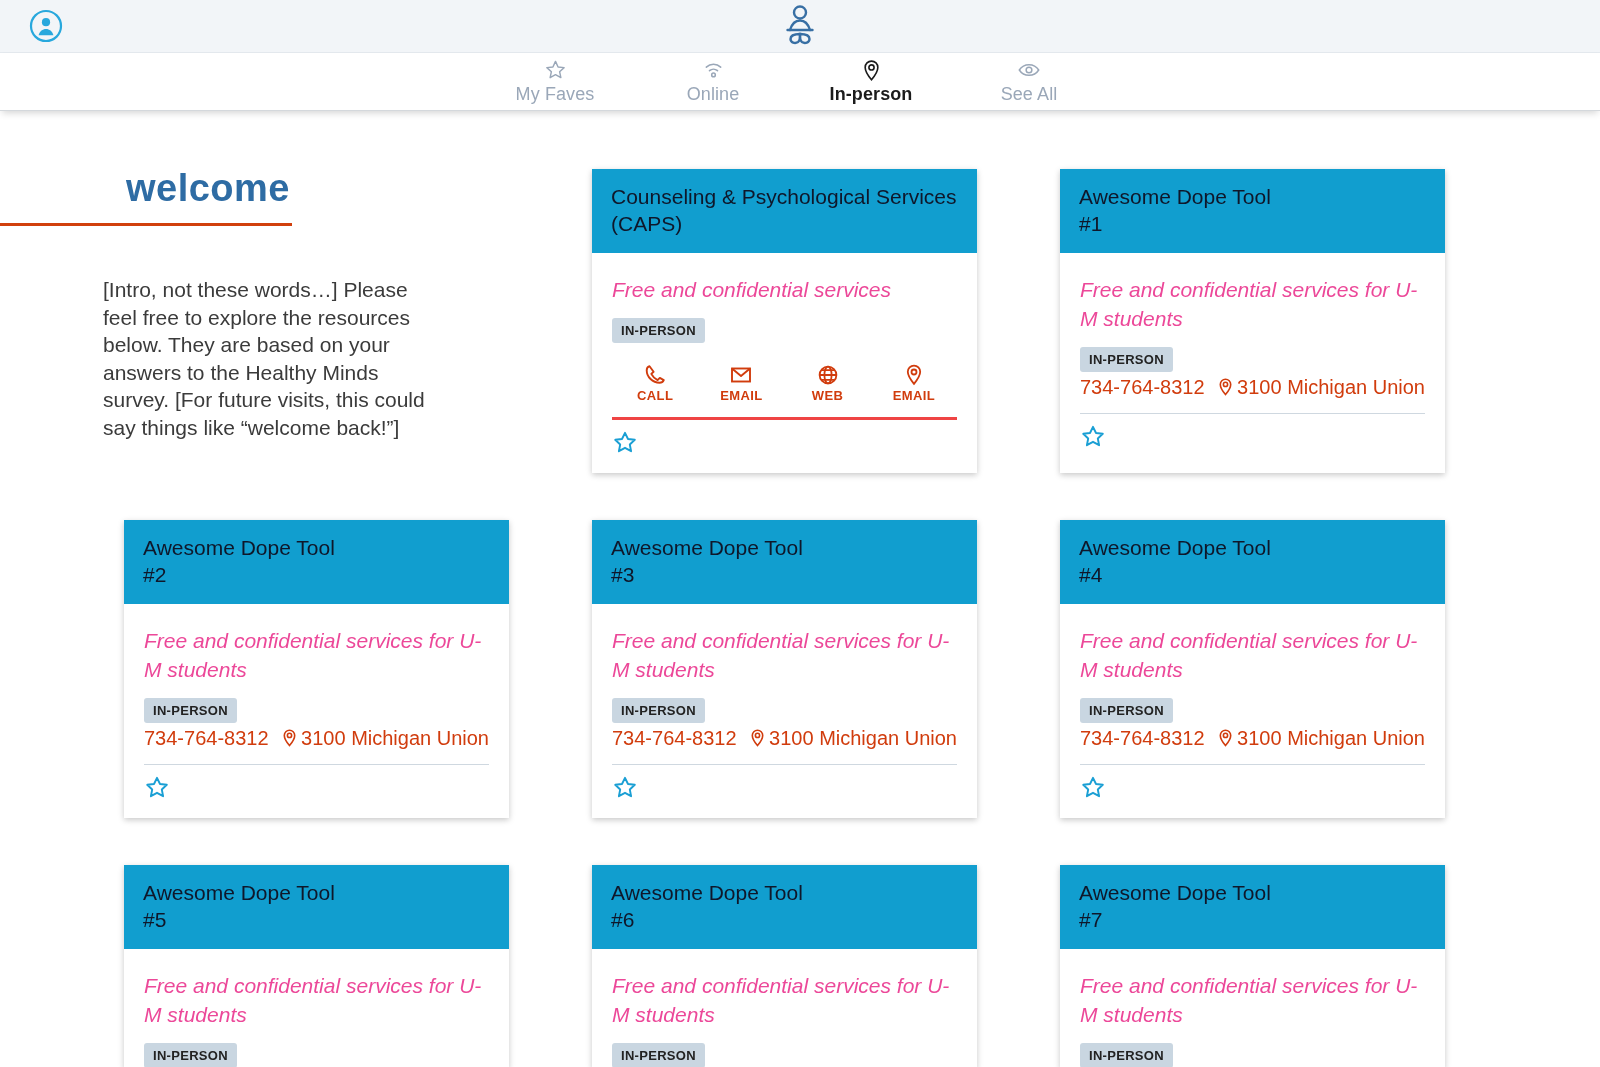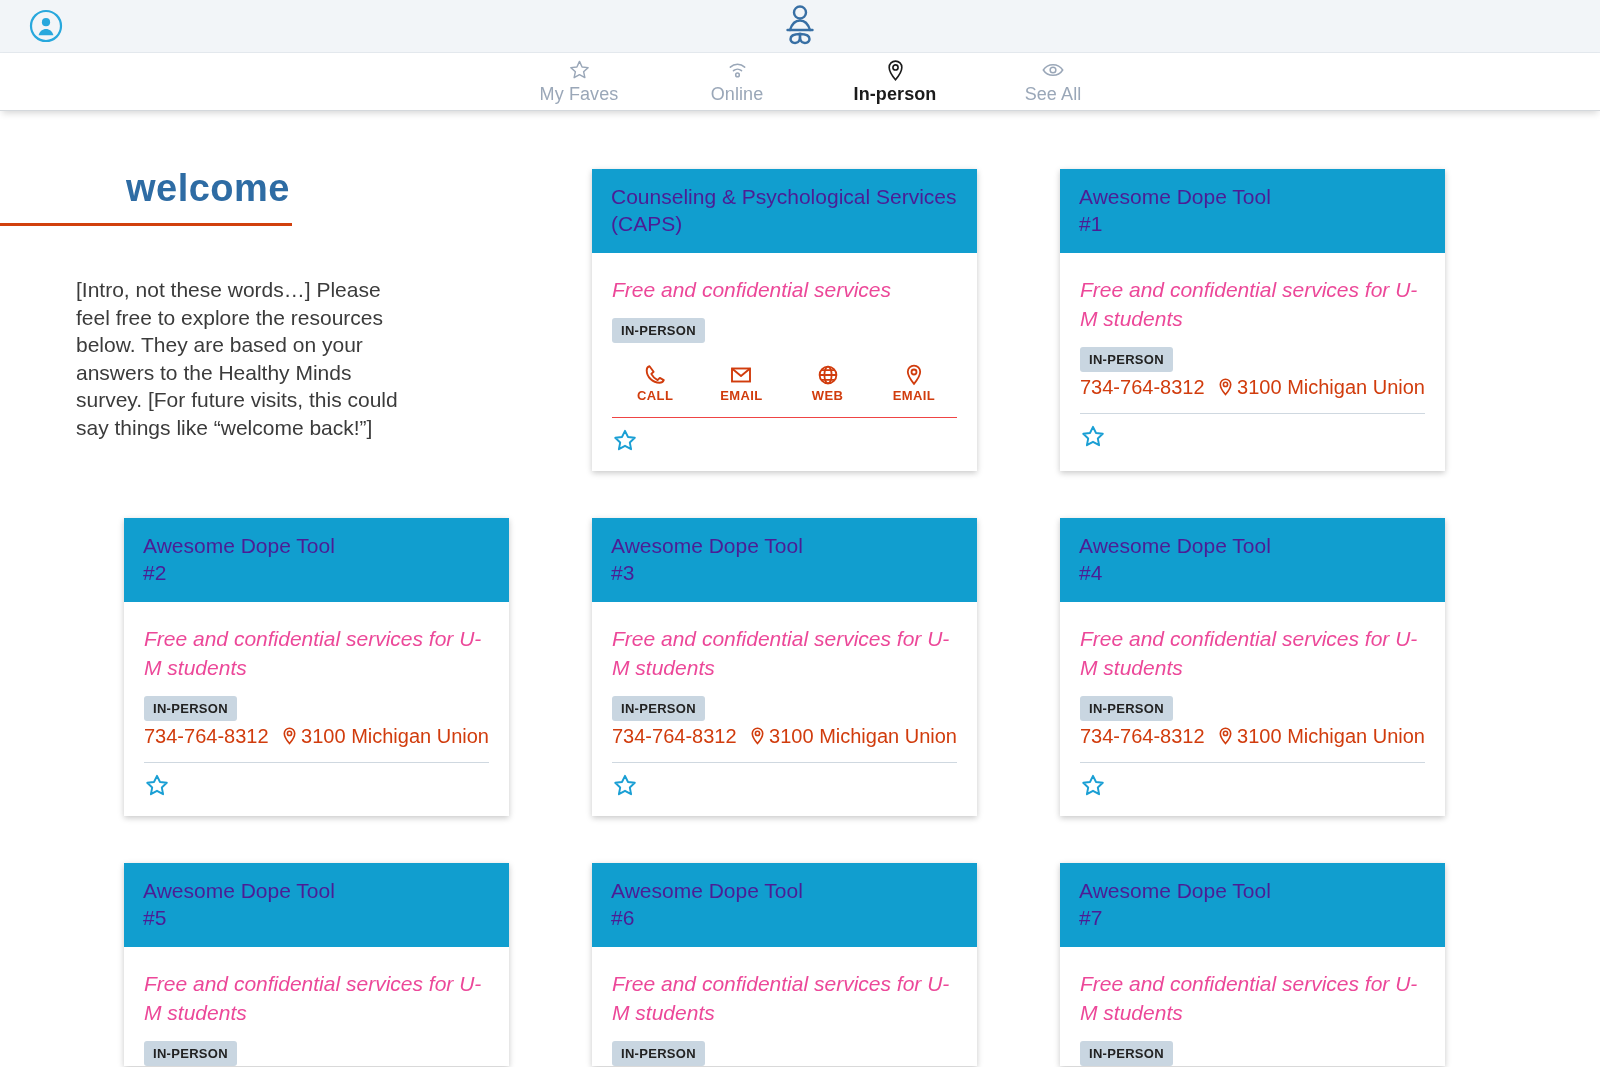--- a/index.html
+++ b/index.html
@@ -49,21 +49,21 @@
   .navbar {
     height: 58px;
     background: #ffffff;
     border-bottom: 1px solid #d4d8dc;
     box-shadow: 0 4px 7px -2px rgba(0,0,0,0.17);
     position: relative;
     z-index: 5;
   }
   .nav-inner {
     position: absolute;
-    left: 500px;
+    left: 476px;
     top: 0;
     height: 100%;
     display: flex;
     align-items: flex-start;
     gap: 0;
   }
   .nav-item {
     width: 158px;
     height: 100%;
     display: flex;
@@ -108,21 +108,21 @@
     line-height: 1;
   }
   .welcome-rule {
     margin-top: 16px;
     width: 292px;
     height: 3px;
     background: #d1400d;
   }
   .welcome-text {
     margin-top: 50px;
-    margin-left: 76px;
+    margin-left: 103px;
     width: 335px;
     font-size: 21px;
     line-height: 27.5px;
     color: #3b3b3b;
   }
 
   
   .grid {
     position: absolute;
     left: 124px;
@@ -139,21 +139,21 @@
   .card {
     width: 385px;
     flex: 0 0 385px;
     background: #ffffff;
     box-shadow: 0 2px 6px rgba(0,0,0,0.22);
     display: flex;
     flex-direction: column;
   }
   .card-header {
     background: #119ecf;
-    color: #4c1d95;
+    color: #0f172a;
     padding: 14px 19px 16px 19px;
     font-size: 21px;
     line-height: 27px;
   }
   .card-body {
     padding: 22px 20px 0 20px;
     flex: 1;
     display: flex;
     flex-direction: column;
   }
@@ -199,21 +199,21 @@
     cursor: pointer;
     white-space: nowrap;
     text-align: center;
   }
 
   
   .actions-row {
     display: flex;
     margin-top: 20px;
     padding-bottom: 14px;
-    border-bottom: 1px solid #ef4444;
+    border-bottom: 3px solid #ef4444;
   }
   .action {
     flex: 1;
     display: flex;
     flex-direction: column;
     align-items: center;
     gap: 1px;
     cursor: pointer;
   }
   .action-label {

